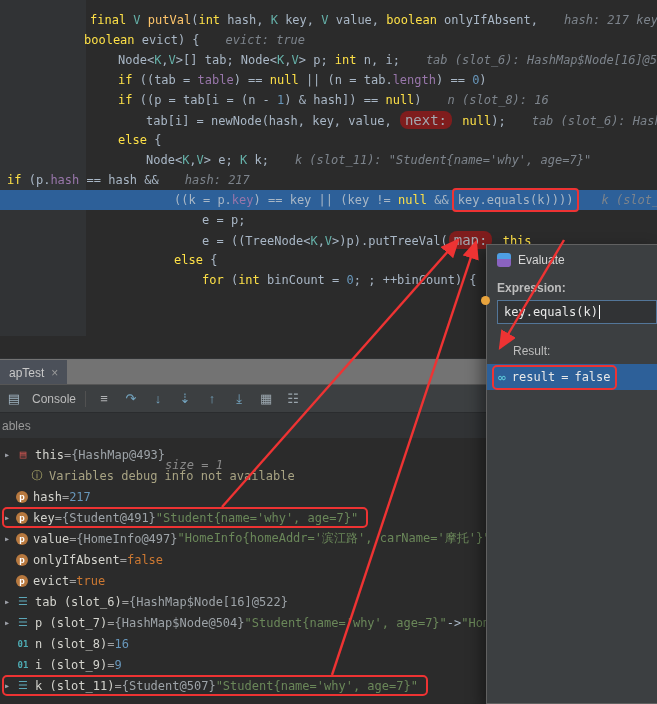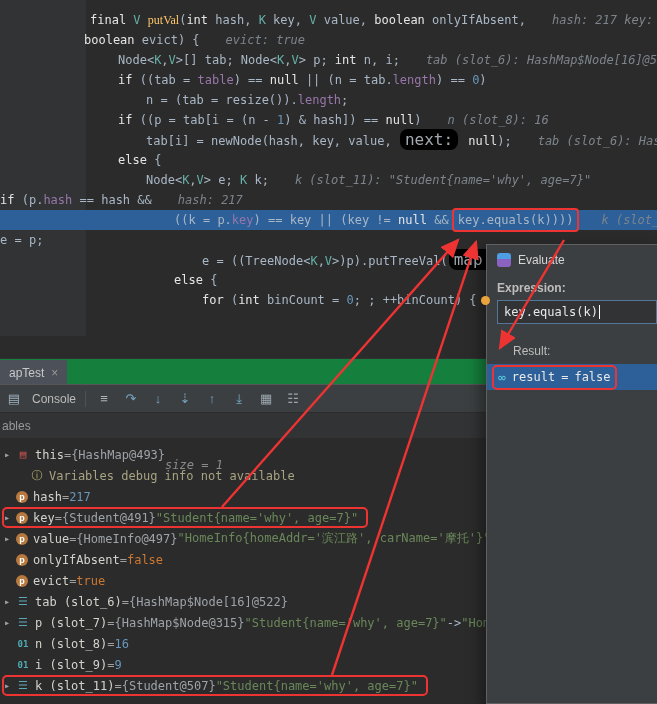--- a/index.html
+++ b/index.html
@@ -5,31 +5,31 @@
   html,body{margin:0;padding:0;background:#1e1e1e;}
   #app{position:relative;width:657px;height:704px;background:#2b2b2b;overflow:hidden;
        font-family:"Liberation Sans",sans-serif;font-size:12px;color:#bbbbbb;}
   
   .editor{position:absolute;left:0;top:0;width:657px;height:336px;background:#2b2b2b;}
   .gutter{position:absolute;left:0;top:0;width:86px;height:336px;background:#313335;}
   .code-lines{position:absolute;left:0;top:10px;width:657px;
               font-family:"DejaVu Sans Mono","Liberation Mono",monospace;font-size:12px;}
   .code-line{height:20px;line-height:20px;white-space:nowrap;position:relative;}
   .code-line.hl{background:#2d6099;}
-  .s-kw{color:#e5e5e5;text-align:center;} .s-tp{color:#65b0a8;} .s-mn{color:#ffc66b;font-family:Liberation Serif, serif;}
+  .s-kw{color:#fde047;text-align:center;} .s-tp{color:#65b0a8;} .s-mn{color:#ffc66b;}
   .s-fl{color:#9876aa;} .s-nm{color:#6897bb;} .s-pl{color:#a9b7c6;}
   .s-u{color:#a9b7c6;text-decoration-color:#7c8693;}
-  .s-tag{background:#000000;color:#a2a8b0;border-radius:8px;padding:1px 5px;font-size:16px;margin:0 3px 0 1px;}
+  .s-tag{background:#7f1d1d;color:#a2a8b0;border-radius:8px;padding:1px 5px;font-size:14px;margin:0 3px 0 1px;}
   .hint{color:#7d848c;font-style:italic;padding-left:26px;}
   .ann-box{border:2px solid #ee3333;border-radius:4px;padding:3px 4px;margin:-3px -4px;}
   
   .crumbs{position:absolute;left:0;top:336px;width:657px;height:22px;background:#3c3f41;
           border-top:1px solid #282a2c;display:flex;align-items:center;gap:7px;padding-left:98px;box-sizing:border-box;}
   .crumb{color:#bbbbbb;} .crumb-sep{color:#777;}
-  .tabstrip{position:absolute;left:0;top:358px;width:657px;height:26px;background:#15803d;
+  .tabstrip{position:absolute;left:0;top:358px;width:657px;height:26px;background:#737373;
             border-top:1px solid #303234;display:flex;align-items:flex-end;}
   .dtab{height:25px;display:flex;align-items:center;gap:7px;background:#4b5059;padding:0 9px;color:#c8c8c8;}
   .dtab .close{color:#9a9a9a;font-size:12px;}
   .toolbar{position:absolute;left:0;top:384px;width:657px;height:28px;background:#3c3f41;
            border-top:1px solid #565656;display:flex;align-items:center;gap:9px;padding-left:5px;box-sizing:border-box;}
   .tsep{width:1px;height:16px;background:#515151;}
   .tbicon{width:18px;height:18px;display:flex;align-items:center;justify-content:center;font-size:13px;}
   .varheader{position:absolute;left:0;top:412px;width:657px;height:26px;background:#313335;
              border-top:1px solid #2a2c2e;display:flex;align-items:center;padding-left:2px;box-sizing:border-box;color:#9a9a9a;}
   
@@ -77,28 +77,27 @@
 
 <div id="app">
 
   <div class="editor">
     <div class="gutter"></div>
     <div class="code-lines">
         <div class="code-line" style="padding-left: 90px;"><span class="s-kw">final </span><span class="s-tp">V </span><span class="s-mn">putVal</span><span class="s-pl">(</span><span class="s-kw">int </span><span class="s-pl">hash, </span><span class="s-tp">K </span><span class="s-pl">key, </span><span class="s-tp">V </span><span class="s-pl">value, </span><span class="s-kw">boolean </span><span class="s-pl">onlyIfAbsent,</span><span class="hint">hash: 217   key:</span></div>
         <div class="code-line" style="padding-left: 84px;"><span class="s-kw">boolean </span><span class="s-pl">evict) {</span><span class="hint">evict: true</span></div>
         <div class="code-line" style="padding-left: 118px;"><span class="s-pl">Node&lt;</span><span class="s-tp">K</span><span class="s-pl">,</span><span class="s-tp">V</span><span class="s-pl">&gt;[] </span><span class="s-u">tab</span><span class="s-pl">; Node&lt;</span><span class="s-tp">K</span><span class="s-pl">,</span><span class="s-tp">V</span><span class="s-pl">&gt; </span><span class="s-u">p</span><span class="s-pl">; </span><span class="s-kw">int </span><span class="s-pl">n, i;</span><span class="hint">tab (slot_6): HashMap$Node[16]@522</span></div>
         <div class="code-line" style="padding-left: 118px;"><span class="s-kw">if </span><span class="s-pl">((</span><span class="s-u">tab</span><span class="s-pl"> = </span><span class="s-fl">table</span><span class="s-pl">) == </span><span class="s-kw">null</span><span class="s-pl"> || (</span><span class="s-u">n</span><span class="s-pl"> = </span><span class="s-u">tab</span><span class="s-pl">.</span><span class="s-fl">length</span><span class="s-pl">) == </span><span class="s-nm">0</span><span class="s-pl">)</span></div>
-        <div class="code-line" style="padding-left: 146px;"><span class="s-u">n</span><span class="s-pl"> = (</span><span class="s-u">tab</span><span class="s-pl"> = resize()).</span><span class="s-fl">length</span><span class="s-pl">;</span></div>
         <div class="code-line" style="padding-left: 118px;"><span class="s-kw">if </span><span class="s-pl">((</span><span class="s-u">p</span><span class="s-pl"> = </span><span class="s-u">tab</span><span class="s-pl">[</span><span class="s-u">i</span><span class="s-pl"> = (</span><span class="s-u">n</span><span class="s-pl"> - </span><span class="s-nm">1</span><span class="s-pl">) &amp; hash]) == </span><span class="s-kw">null</span><span class="s-pl">)</span><span class="hint">n (slot_8): 16</span></div>
         <div class="code-line" style="padding-left: 146px;"><span class="s-u">tab</span><span class="s-pl">[</span><span class="s-u">i</span><span class="s-pl">] = newNode(hash, key, value, </span><span class="s-tag">next:</span><span class="s-pl"> </span><span class="s-kw">null</span><span class="s-pl">);</span><span class="hint">tab (slot_6): HashMap$No</span></div>
         <div class="code-line" style="padding-left: 118px;"><span class="s-kw">else</span><span class="s-pl"> {</span></div>
         <div class="code-line" style="padding-left: 146px;"><span class="s-pl">Node&lt;</span><span class="s-tp">K</span><span class="s-pl">,</span><span class="s-tp">V</span><span class="s-pl">&gt; </span><span class="s-u">e</span><span class="s-pl">; </span><span class="s-tp">K </span><span class="s-u">k</span><span class="s-pl">;</span><span class="hint">k (slot_11): "Student{name='why', age=7}"</span></div>
-        <div class="code-line" style=""><span class="s-kw">if </span><span class="s-pl">(</span><span class="s-u">p</span><span class="s-pl">.</span><span class="s-fl">hash</span><span class="s-pl"> == hash &amp;&amp;</span><span class="hint">hash: 217</span></div>
+        <div class="code-line" style=" margin-left: 7px;"><span class="s-kw">if </span><span class="s-pl">(</span><span class="s-u">p</span><span class="s-pl">.</span><span class="s-fl">hash</span><span class="s-pl"> == hash &amp;&amp;</span><span class="hint">hash: 217</span></div>
         <div class="code-line hl" style="padding-left: 174px;"><span class="s-pl">((</span><span class="s-u">k</span><span class="s-pl"> = </span><span class="s-u">p</span><span class="s-pl">.</span><span class="s-fl">key</span><span class="s-pl">) == key || (key != </span><span class="s-kw">null</span><span class="s-pl"> &amp;&amp; </span><span class="ann-box"><span class="s-pl">key.equals(</span><span class="s-u">k</span><span class="s-pl">))))</span></span><span class="hint">k (slot_11):</span></div>
-        <div class="code-line" style=""><span class="s-u">e</span><span class="s-pl"> = </span><span class="s-u">p</span><span class="s-pl">;</span></div>
+        <div class="code-line" style="padding-left: 202px;"><span class="s-u">e</span><span class="s-pl"> = </span><span class="s-u">p</span><span class="s-pl">;</span></div>
         <div class="code-line" style="padding-left: 202px;"><span class="s-u">e</span><span class="s-pl"> = ((TreeNode&lt;</span><span class="s-tp">K</span><span class="s-pl">,</span><span class="s-tp">V</span><span class="s-pl">&gt;)</span><span class="s-u">p</span><span class="s-pl">).putTreeVal(</span><span class="s-tag">map:</span><span class="s-pl"> </span><span class="s-kw">this</span></div>
         <div class="code-line" style="padding-left: 174px;"><span class="s-kw">else</span><span class="s-pl"> {</span></div>
         <div class="code-line" style="padding-left: 202px;"><span class="s-kw">for </span><span class="s-pl">(</span><span class="s-kw">int </span><span class="s-pl">binCount = </span><span class="s-nm">0</span><span class="s-pl">; ; ++binCount) {</span></div>
       </div>
   </div>
 
 
   <div class="tabstrip">
     <div class="dtab">
       <span>apTest</span>
@@ -199,21 +198,21 @@
           <span class="v-eq"> = </span>
           <span class="v-ref">{HashMap$Node[16]@522}</span>
         </div>
       </div>
       <div class="var-row">
         <div class="rowinner">
           <span class="tw">▸</span>
           <span class="ic ic-var">☰</span>
           <span class="v-vn">p (slot_7)</span>
           <span class="v-eq"> = </span>
-          <span class="v-ref">{HashMap$Node@315} </span>
+          <span class="v-ref">{HashMap$Node@504} </span>
           <span class="v-str">"Student{name='why', age=7}"</span>
           <span class="v-pl"> -&gt; </span>
           <span class="v-str">"HomeI</span>
         </div>
       </div>
       <div class="var-row">
         <div class="rowinner">
           <span class="tw"></span>
           <span class="ic ic-prim">01</span>
           <span class="v-vn">n (slot_8)</span>

